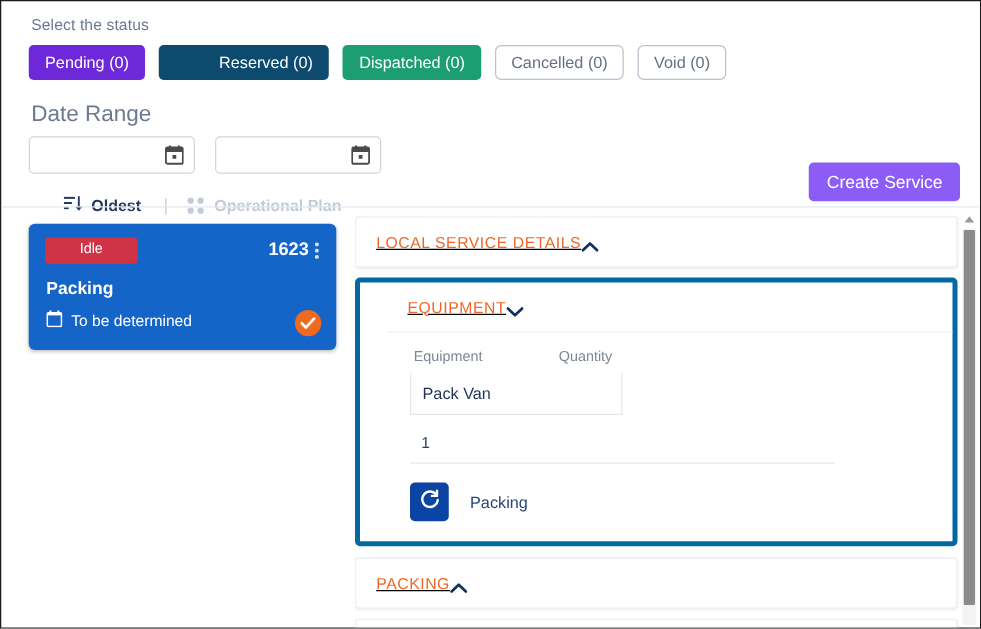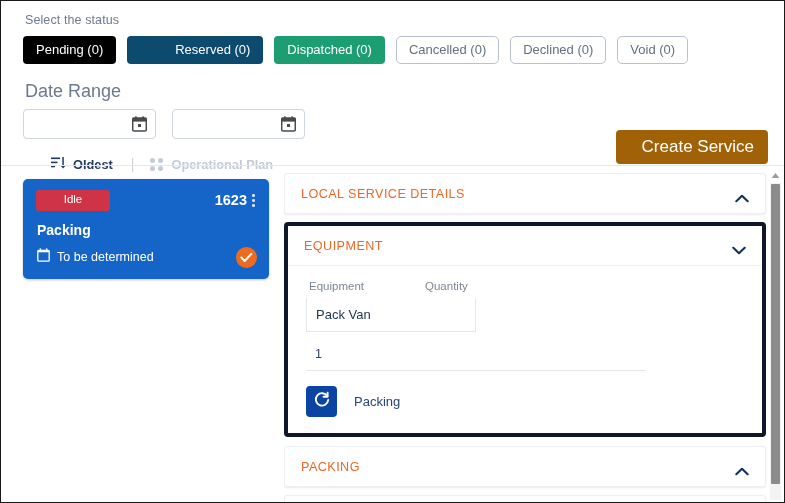--- a/index.html
+++ b/index.html
@@ -41,21 +41,21 @@
     border-radius: 4px;
     color: #ffffff;
     font-size: 13px;
     font-family: "Liberation Sans", sans-serif;
     padding: 7px 13px 8px 13px;
     cursor: pointer;
     white-space: nowrap;
     line-height: 1;
   }
   .status-btn.idle      { background: #cf3446; }
-  .status-btn.pending   { background: #000000; }
+  .status-btn.pending   { background: #6d28d9; }
   .status-btn.reserved  { background: #0c4a6e; padding-left: 48px; }
   .status-btn.dispatched{ background: #1d9e72; }
   .status-btn.outline {
     background: #ffffff;
     color: #64707f;
     border: 1px solid #b9c2ce;
     border-radius: 5px;
     padding: 6px 12px 7px 12px;
   }
 
@@ -142,27 +142,27 @@
   .dots-icon i:nth-child(1) { left: 0;  top: 0; }
   .dots-icon i:nth-child(2) { left: 8px; top: 0; }
   .dots-icon i:nth-child(3) { left: 0;  top: 8px; }
   .dots-icon i:nth-child(4) { left: 8px; top: 8px; }
 
   
   .create-btn {
     position: absolute;
     right: 16px;
     top: 129px;
-    background: #a16207;
+    background: #8b5cf6;
     color: #ffffff;
     border: none;
     border-radius: 4px;
-    font-size: 17px;
+    font-size: 14px;
     font-family: "Liberation Sans", sans-serif;
-    padding: 8px 14px 9px 26px;
+    padding: 8px 14px 9px 14px;
     cursor: pointer;
     line-height: 1;
   }
 
   .divider {
     position: absolute;
     left: 0;
     right: 0;
     top: 164px;
     height: 1px;
@@ -278,40 +278,41 @@
   .acc {
     background: #ffffff;
     border: 1px solid #eceff4;
     border-radius: 3px;
     box-shadow: 0 1px 2px rgba(40,60,90,.10);
     margin-bottom: 8px;
   }
   .acc-head {
     display: flex;
     align-items: center;
-    justify-content: space-between;
     padding: 0 16px;
     height: 39px;
     cursor: pointer;
+    text-decoration: underline;
   }
   .acc-title {
     color: #ee6726;
     font-size: 12.6px;
     letter-spacing: .45px;
   }
   .chev {
     width: 14px;
     height: 9px;
     flex: none;
   }
   .acc.highlight {
-    border: 4px solid #0f172a;
+    border: 4px solid #0369a1;
     border-radius: 4px;
     box-shadow: none;
     margin-bottom: 9px;
+    padding-left: 22px;
   }
   .acc.highlight .acc-head {
     border-bottom: 1px solid #edf0f4;
   }
 
   
   .equip-body {
     padding: 14px 18px 16px 18px;
   }
   .equip-headers {
@@ -412,21 +413,20 @@
 
   <div class="filter-area">
 
     <div class="field-label">Select the status</div>
 
     <div class="status-row">
       <button class="status-btn pending">Pending (0)</button>
       <button class="status-btn reserved">Reserved (0)</button>
       <button class="status-btn dispatched">Dispatched (0)</button>
       <button class="status-btn outline">Cancelled (0)</button>
-      <button class="status-btn outline">Declined (0)</button>
       <button class="status-btn outline">Void (0)</button>
     </div>
 
     <div class="date-label">Date Range</div>
 
     <div class="date-row">
       <div class="date-input">
         <input type="text" placeholder="" style="">
         <span class="cal-icon">
           <svg width="15" height="16" viewBox="0 0 15 16">

